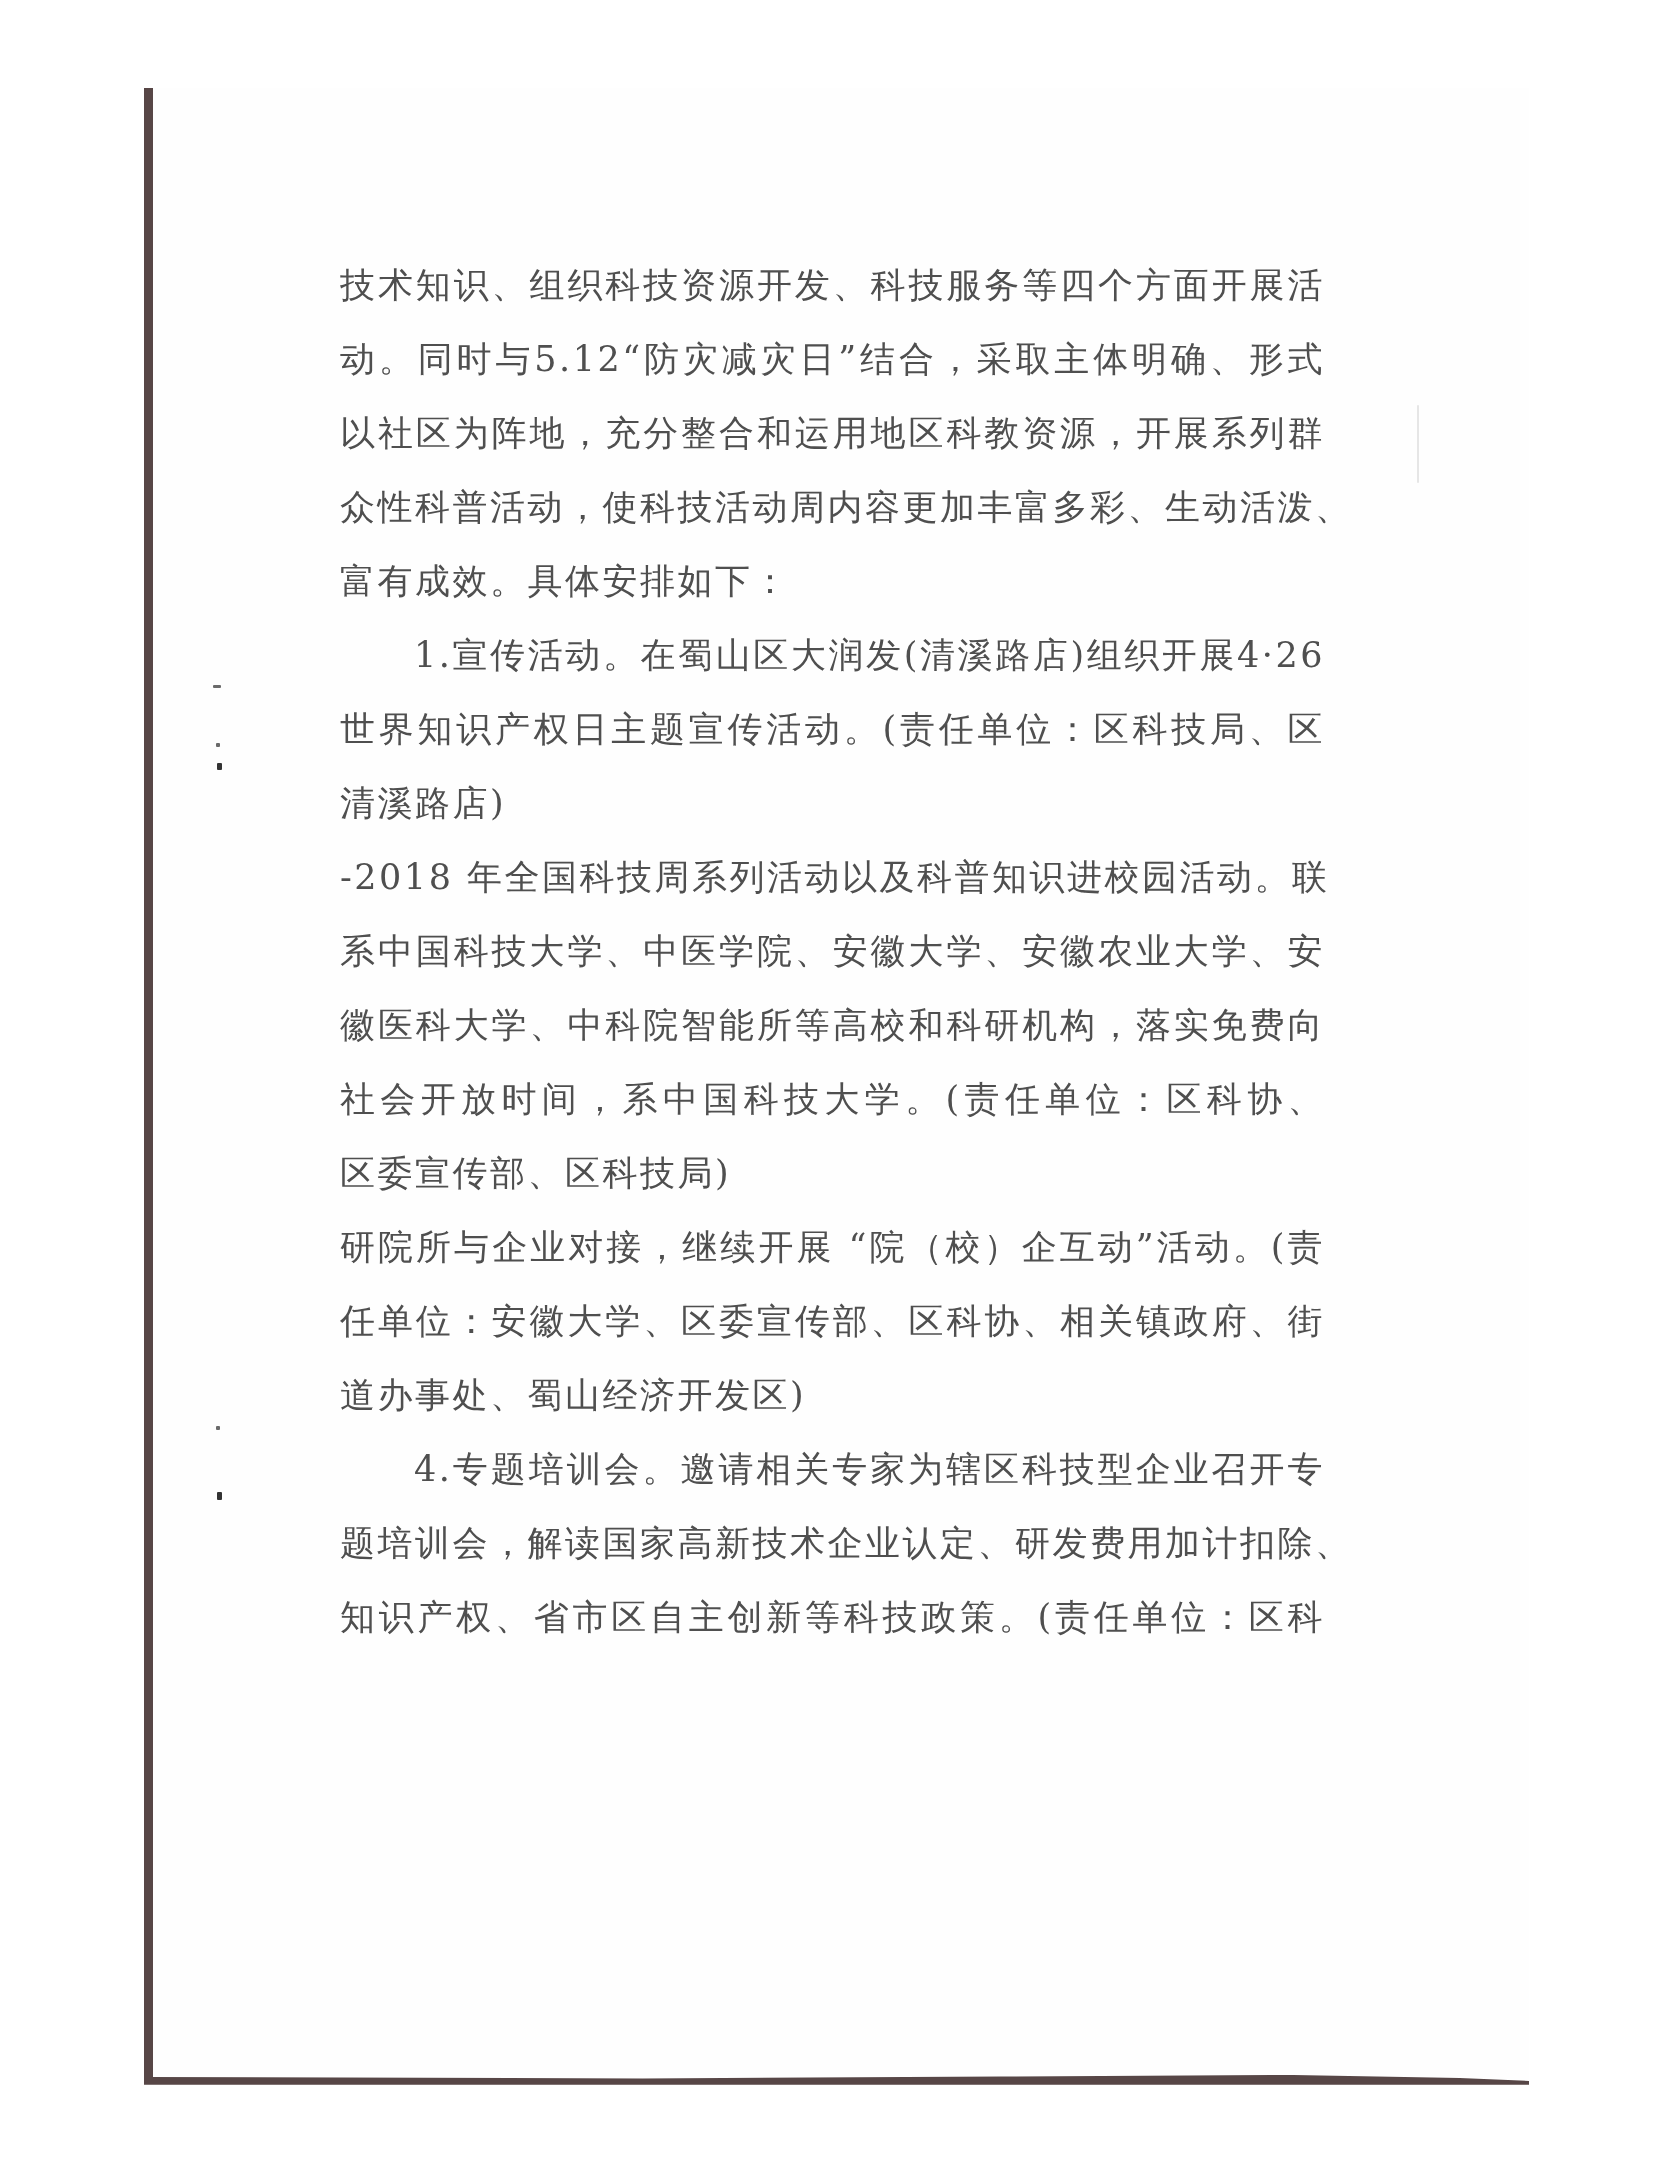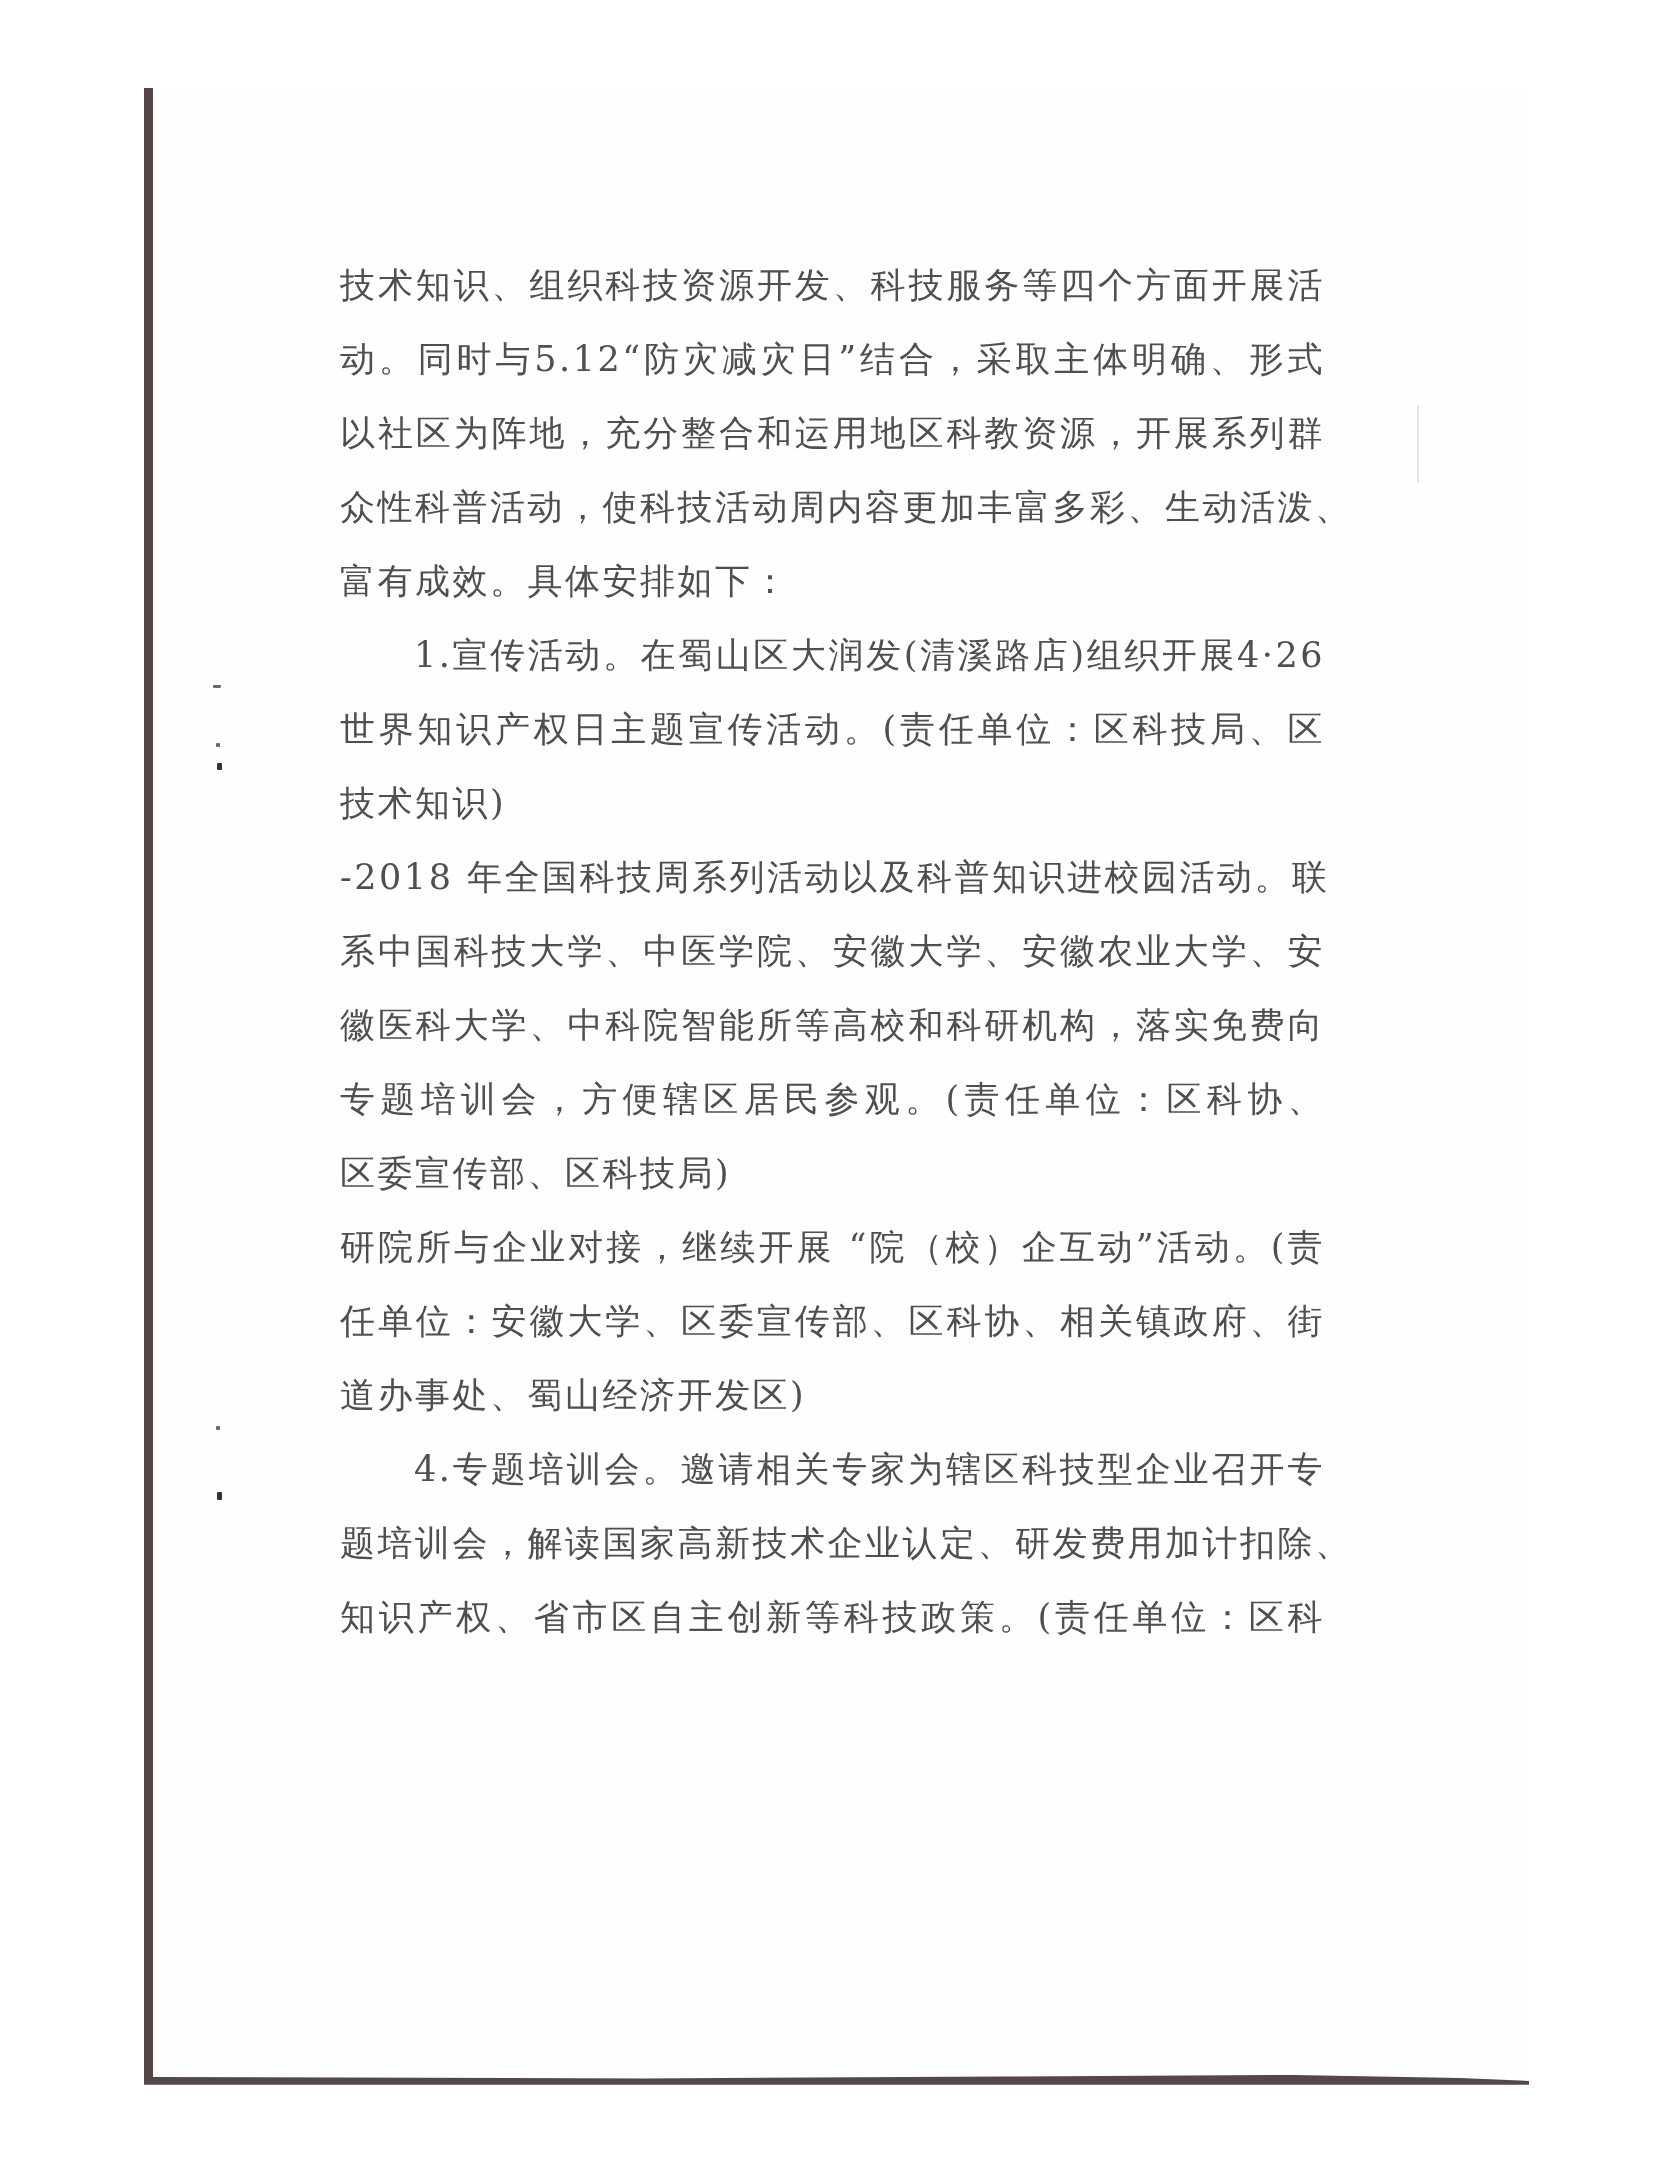--- a/index.html
+++ b/index.html
@@ -87,28 +87,28 @@
     <div class="line">技术知识、组织科技资源开发、科技服务等四个方面开展活</div>
     <div class="line">动。同时与5.12“防灾减灾日”结合，采取主体明确、形式</div>
     <div class="line">以社区为阵地，充分整合和运用地区科教资源，开展系列群</div>
     <div class="line">众性科普活动，使科技活动周内容更加丰富多彩、生动活泼、</div>
     <div class="line last">富有成效。具体安排如下：</div>
   </div>
 
   <div>
     <div class="line indent">1.宣传活动。在蜀山区大润发(清溪路店)组织开展4·26</div>
     <div class="line">世界知识产权日主题宣传活动。(责任单位：区科技局、区</div>
-    <div class="line last">技术知识)</div>
+    <div class="line last">清溪路店)</div>
   </div>
 
   <div>
     <div class="line">-2018 年全国科技周系列活动以及科普知识进校园活动。联</div>
     <div class="line">系中国科技大学、中医学院、安徽大学、安徽农业大学、安</div>
     <div class="line">徽医科大学、中科院智能所等高校和科研机构，落实免费向</div>
-    <div class="line">专题培训会，方便辖区居民参观。(责任单位：区科协、</div>
+    <div class="line">社会开放时间，系中国科技大学。(责任单位：区科协、</div>
     <div class="line last">区委宣传部、区科技局)</div>
   </div>
 
   <div>
     <div class="line">研院所与企业对接，继续开展 “院（校）企互动”活动。(责</div>
     <div class="line">任单位：安徽大学、区委宣传部、区科协、相关镇政府、街</div>
     <div class="line last">道办事处、蜀山经济开发区)</div>
   </div>
 
   <div>

